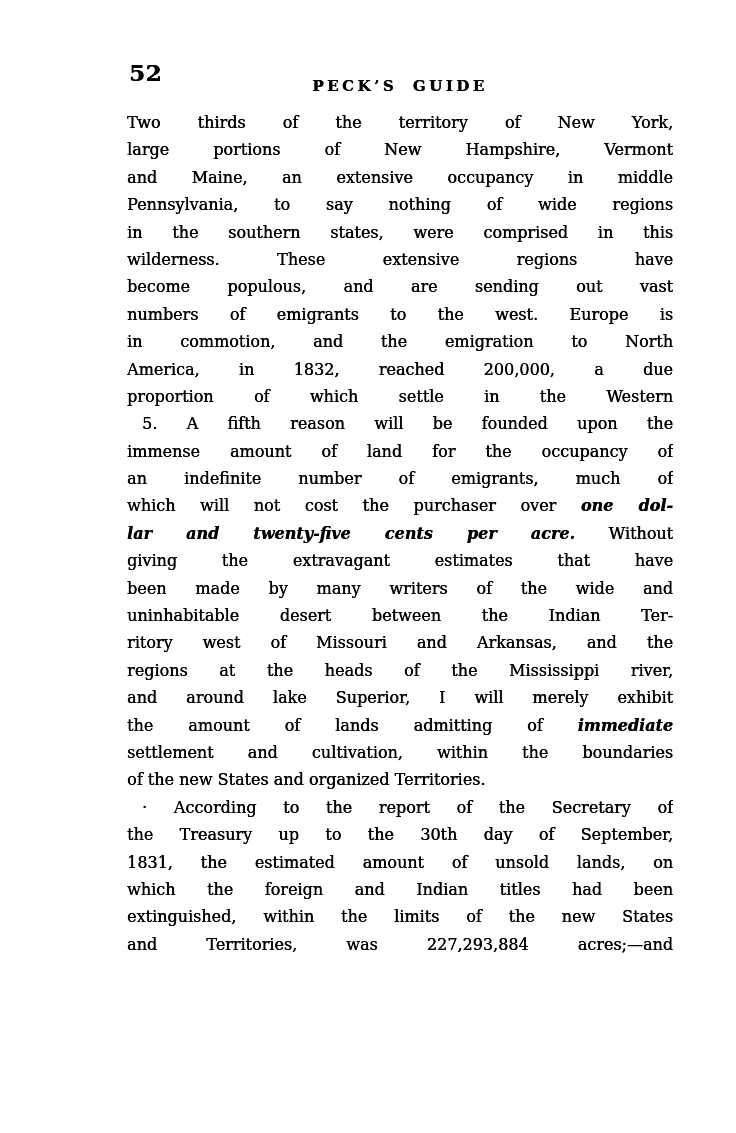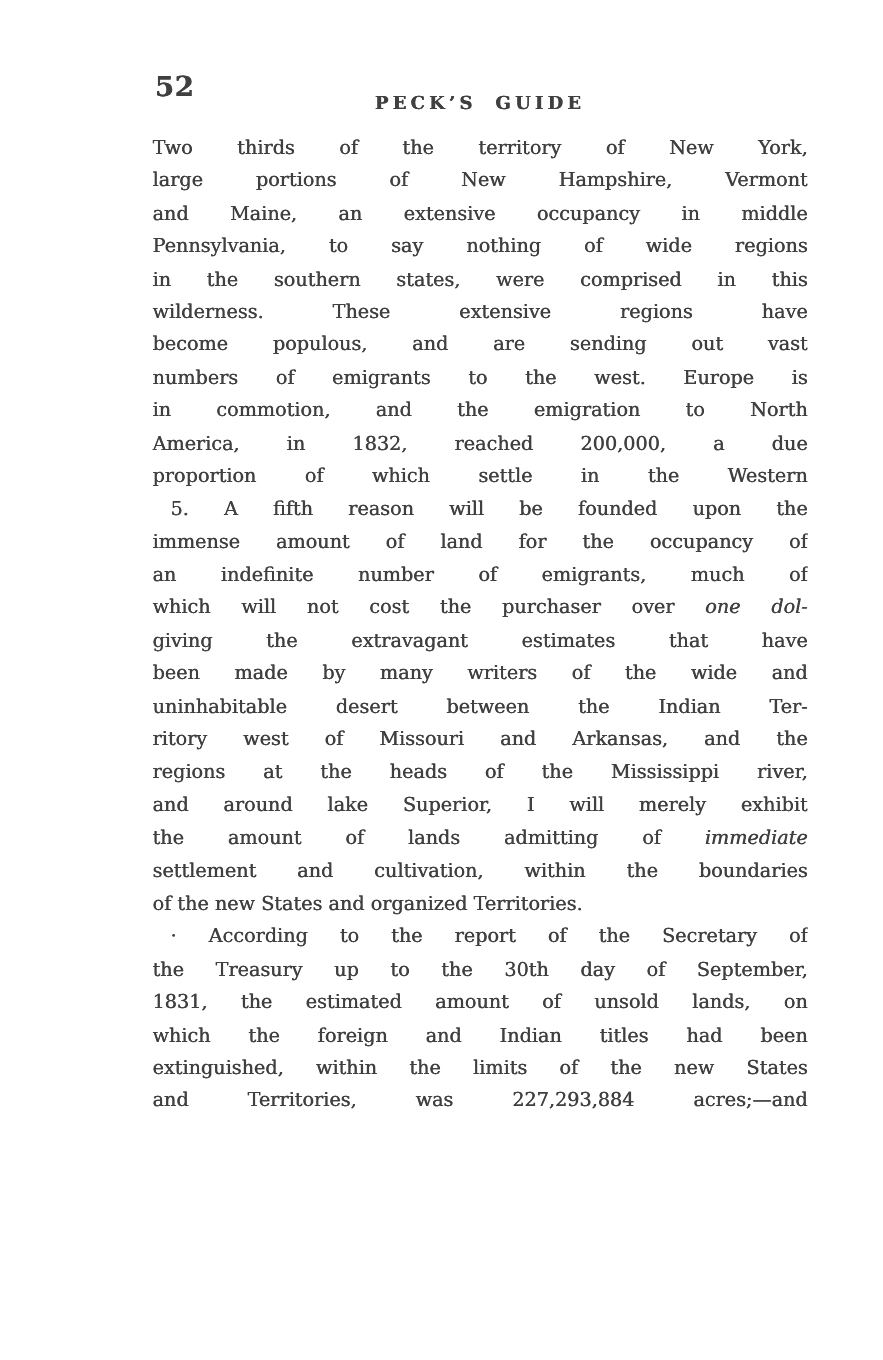--- a/index.html
+++ b/index.html
@@ -2,21 +2,21 @@
 <html><head>
 <meta charset="utf-8">
 <style>
   html, body { margin: 0; padding: 0; background: #ffffff; }
   .page {
     position: relative;
     width: 736px;
     height: 1133px;
     background: #ffffff;
     font-family: "DejaVu Serif", serif;
-    color: #404040;
+    color: #000000;
     overflow: hidden;
   }
   .header {
     position: absolute;
     left: 127px;
     top: 59px;
     width: 546px;
     height: 28px;
   }
   .pagenum {
@@ -56,21 +56,21 @@
     overflow: hidden;
     white-space: normal;
     text-shadow: 0.35px 0 0 currentColor;
   }
   .line.nojust {
     text-align: left;
     text-align-last: left;
     -moz-text-align-last: left;
   }
   .line.indent { padding-left: 15px; }
-  .seg-italic { font-style: italic; }
+  .seg-italic { font-style: italic; font-weight: bold; }
 </style>
 </head>
 <body>
 
 <div class="page">
   <div class="header">
     <span class="pagenum">52</span>
     <span class="running-title">PECK’S GUIDE</span>
   </div>
   <div class="textblock" id="textblock">
@@ -82,20 +82,21 @@
       <div class="line"><span class="seg-roman">wilderness. These extensive regions have</span></div>
       <div class="line"><span class="seg-roman">become populous, and are sending out vast</span></div>
       <div class="line"><span class="seg-roman">numbers of emigrants to the west. Europe is</span></div>
       <div class="line"><span class="seg-roman">in commotion, and the emigration to North</span></div>
       <div class="line"><span class="seg-roman">America, in 1832, reached 200,000, a due</span></div>
       <div class="line"><span class="seg-roman">proportion of which settle in the Western</span></div>
       <div class="line indent"><span class="seg-roman">5. A fifth reason will be founded upon the</span></div>
       <div class="line"><span class="seg-roman">immense amount of land for the occupancy of</span></div>
       <div class="line"><span class="seg-roman">an indefinite number of emigrants, much of</span></div>
       <div class="line"><span class="seg-roman">which will not cost the purchaser over </span><span class="seg-italic">one dol-</span></div>
+      <div class="line"><span class="seg-italic">lar and twenty-five cents per acre.</span><span class="seg-roman"> Without</span></div>
       <div class="line"><span class="seg-roman">giving the extravagant estimates that have</span></div>
       <div class="line"><span class="seg-roman">been made by many writers of the wide and</span></div>
       <div class="line"><span class="seg-roman">uninhabitable desert between the Indian Ter-</span></div>
       <div class="line"><span class="seg-roman">ritory west of Missouri and Arkansas, and the</span></div>
       <div class="line"><span class="seg-roman">regions at the heads of the Mississippi river,</span></div>
       <div class="line"><span class="seg-roman">and around lake Superior, I will merely exhibit</span></div>
       <div class="line"><span class="seg-roman">the amount of lands admitting of </span><span class="seg-italic">immediate</span></div>
       <div class="line"><span class="seg-roman">settlement and cultivation, within the boundaries</span></div>
       <div class="line nojust"><span class="seg-roman">of the new States and organized Territories.</span></div>
       <div class="line indent"><span class="seg-roman">· According to the report of the Secretary of</span></div>

